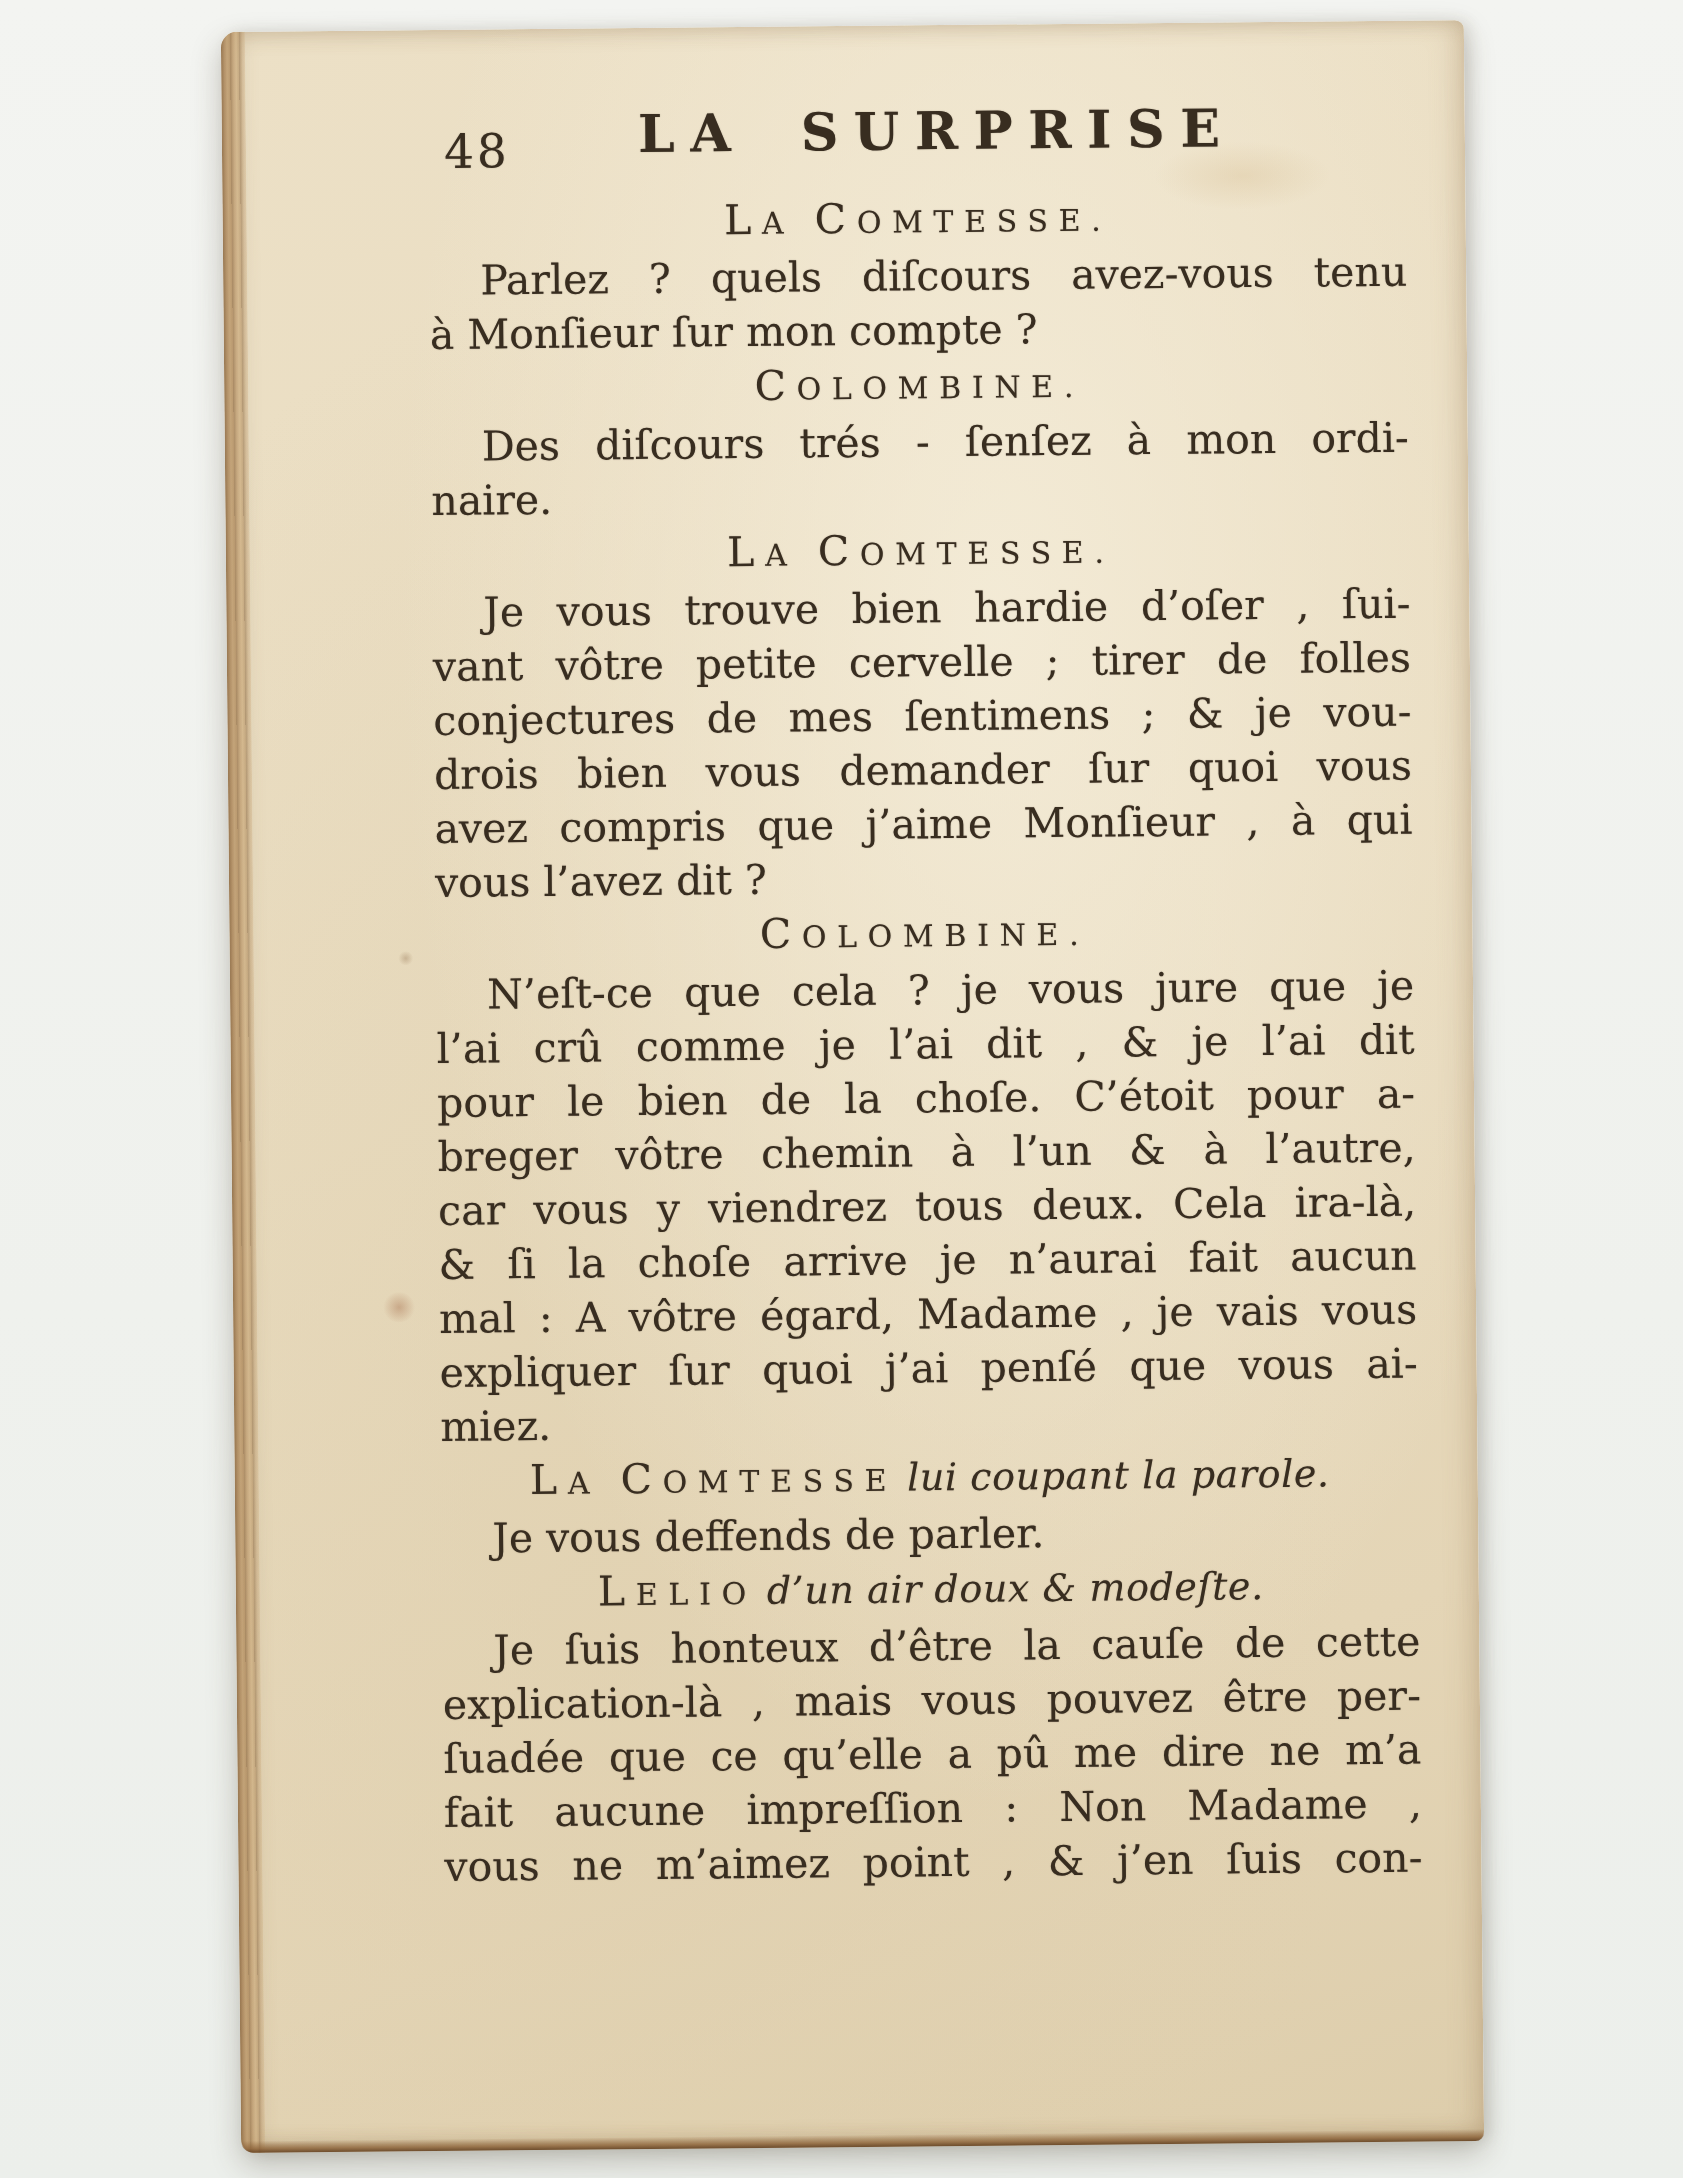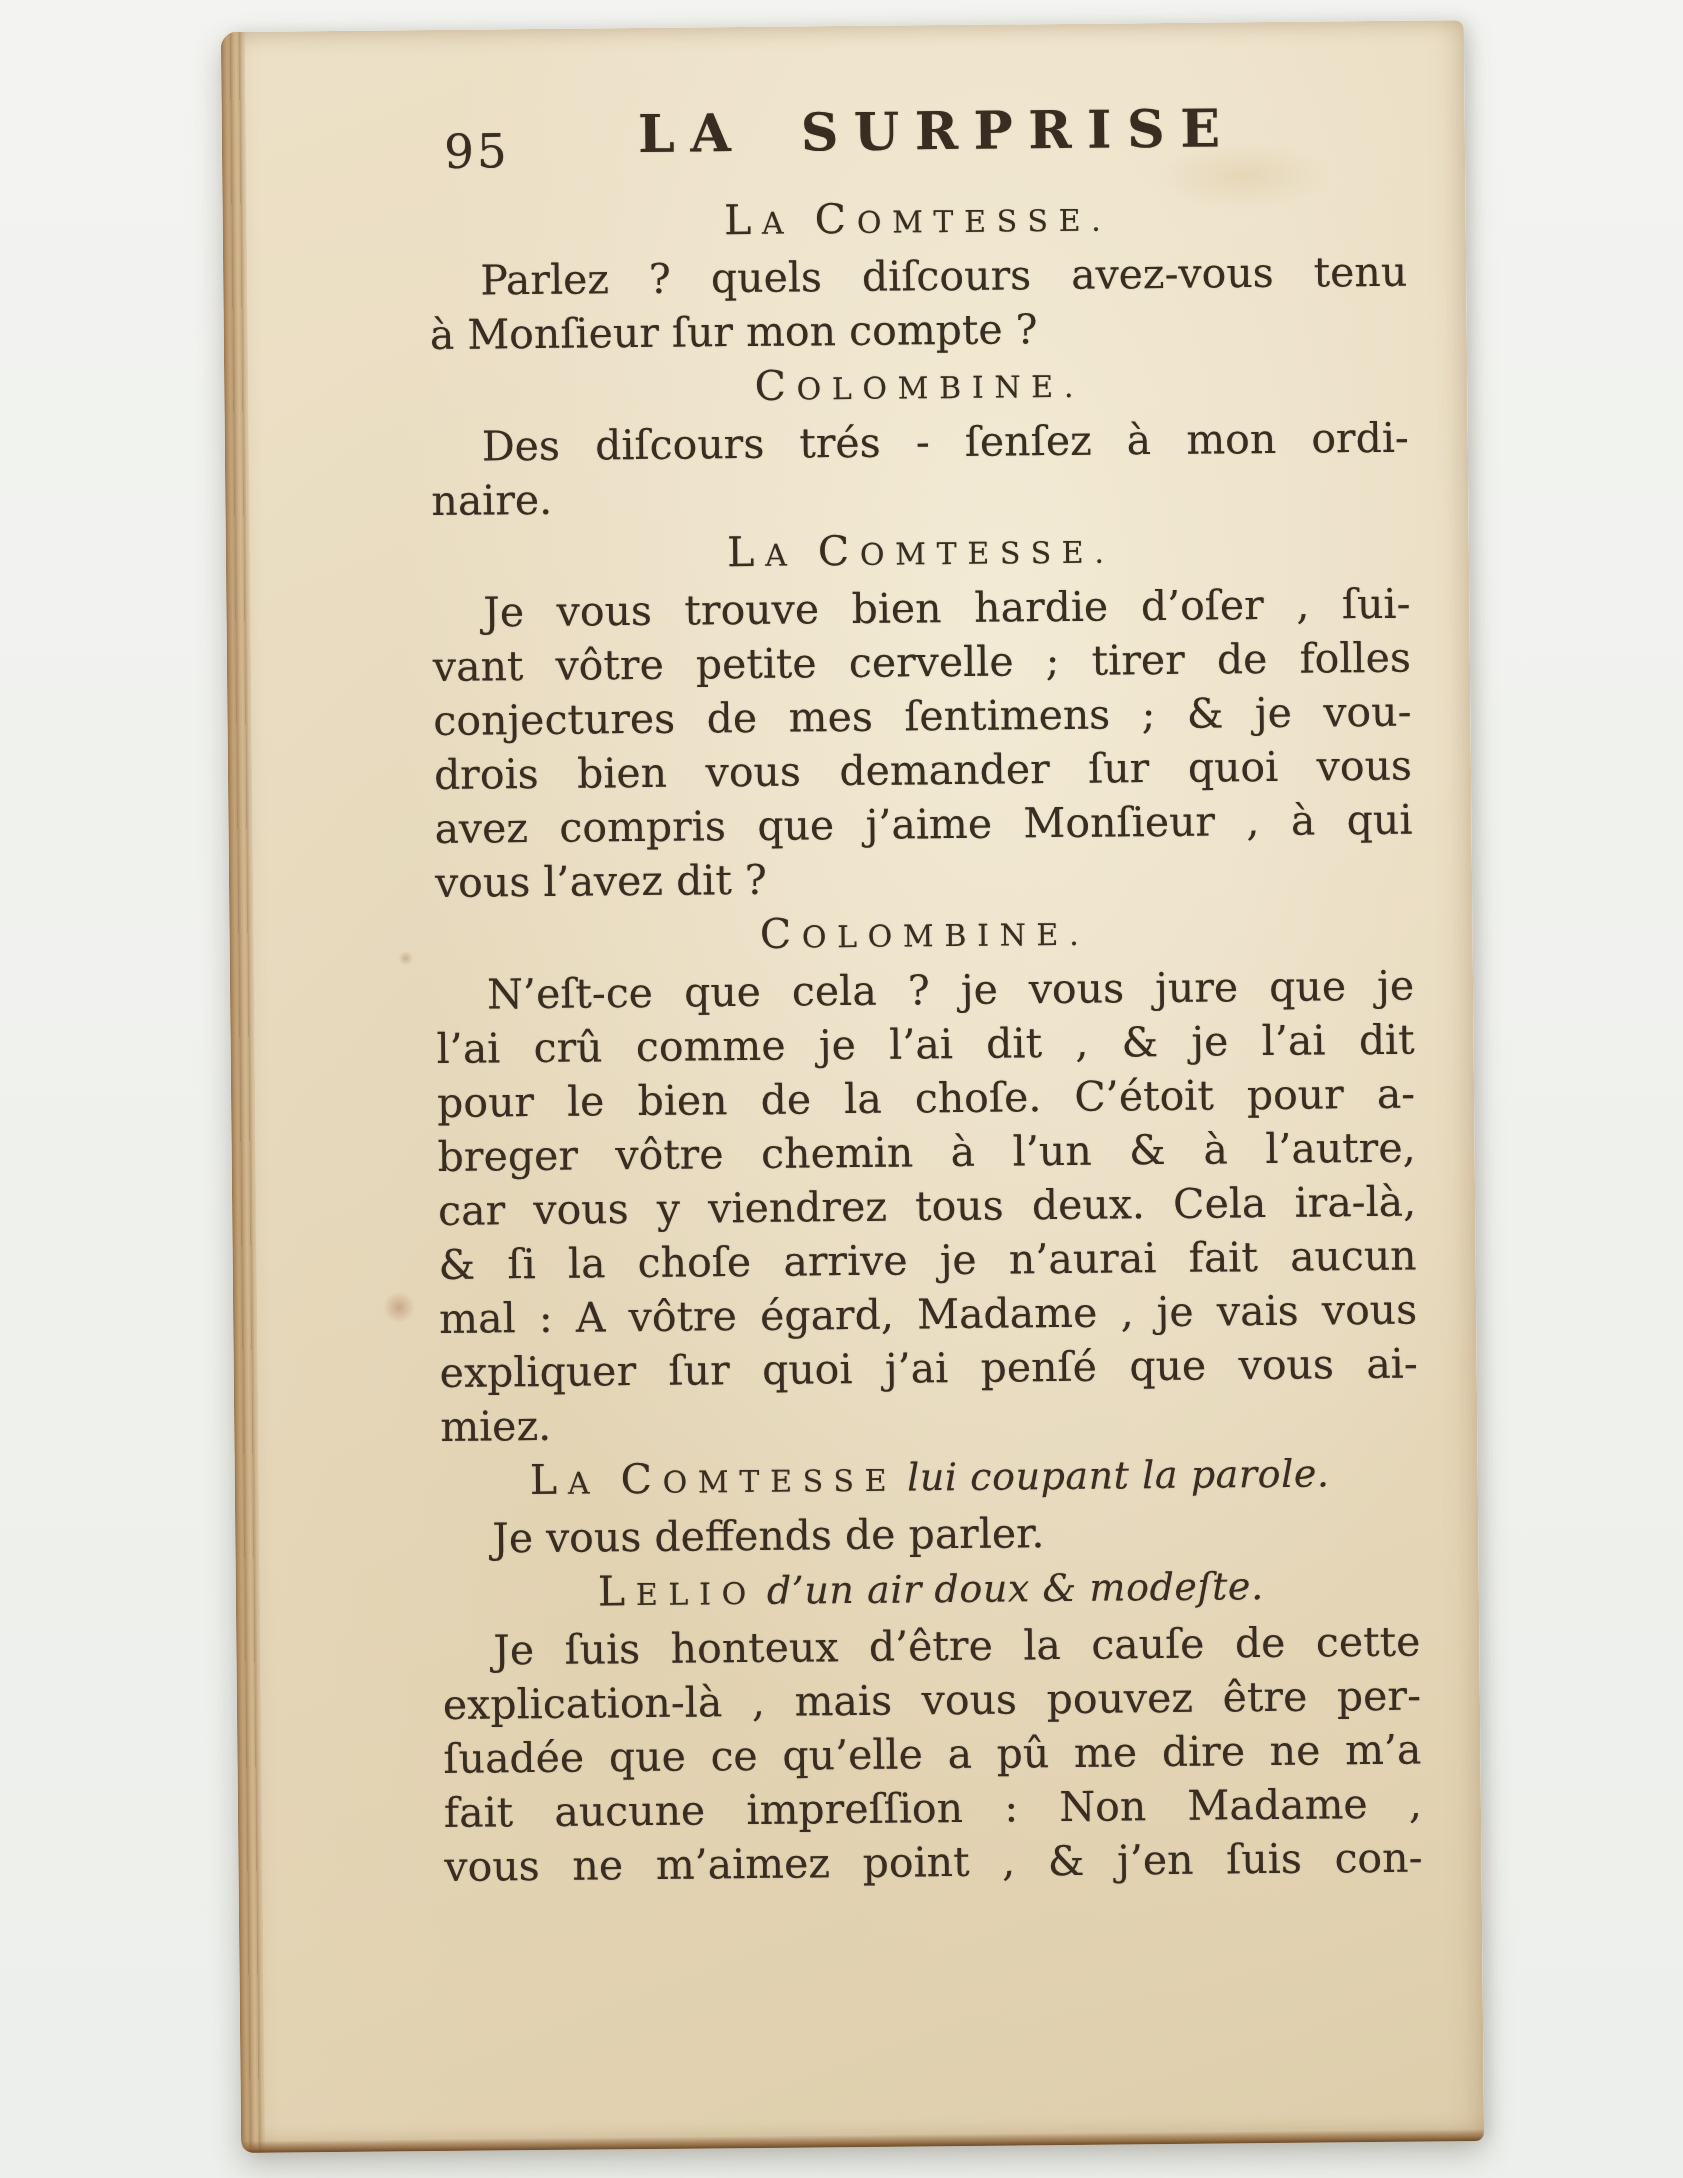--- a/index.html
+++ b/index.html
@@ -87,21 +87,21 @@
 <body>
 
 <div class="canvas">
   <div class="page">
     <div class="stain s1"></div>
     <div class="stain s2"></div>
     <div class="stain s3"></div>
 
     <div class="text">
       <div class="header-row">
-        <span class="pageno">95</span>
+        <span class="pageno">48</span>
         <div class="running-title">LA SURPRISE</div>
       </div>
       <div>
           <div class="line heading"><span><span class="cap">L</span><span class="scap">A</span><span class="hgap">&nbsp;</span><span class="cap">C</span><span class="scap">O</span><span class="scap">M</span><span class="scap">T</span><span class="scap">E</span><span class="scap">S</span><span class="scap">S</span><span class="scap">E</span><span class="scap">.</span></span></div>
           <div class="line body indent fill">Parlez ? quels diſcours avez-vous tenu</div>
           <div class="line body">à Monſieur ſur mon compte ?</div>
           <div class="line heading"><span><span class="cap">C</span><span class="scap">O</span><span class="scap">L</span><span class="scap">O</span><span class="scap">M</span><span class="scap">B</span><span class="scap">I</span><span class="scap">N</span><span class="scap">E</span><span class="scap">.</span></span></div>
           <div class="line body indent fill">Des diſcours trés - ſenſez à mon ordi-</div>
           <div class="line body">naire.</div>
           <div class="line heading"><span><span class="cap">L</span><span class="scap">A</span><span class="hgap">&nbsp;</span><span class="cap">C</span><span class="scap">O</span><span class="scap">M</span><span class="scap">T</span><span class="scap">E</span><span class="scap">S</span><span class="scap">S</span><span class="scap">E</span><span class="scap">.</span></span></div>

